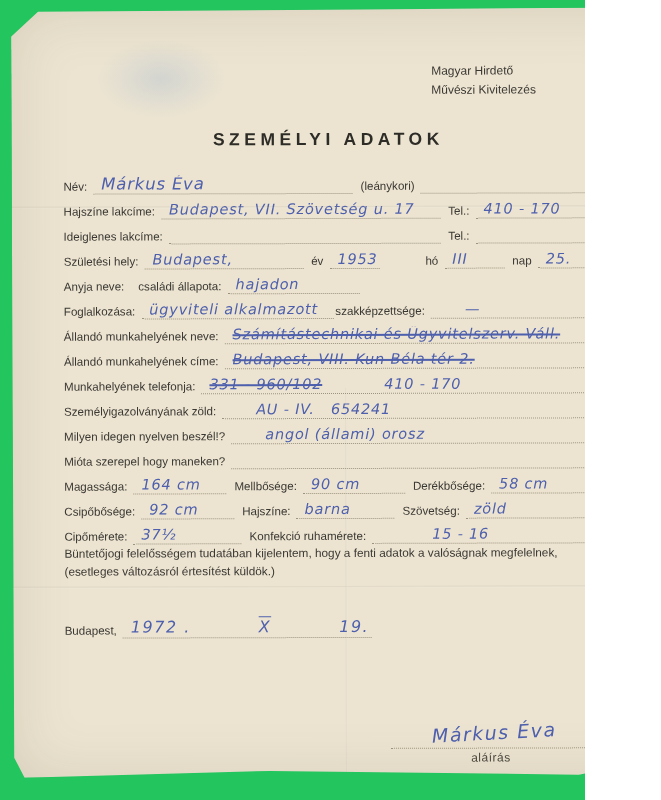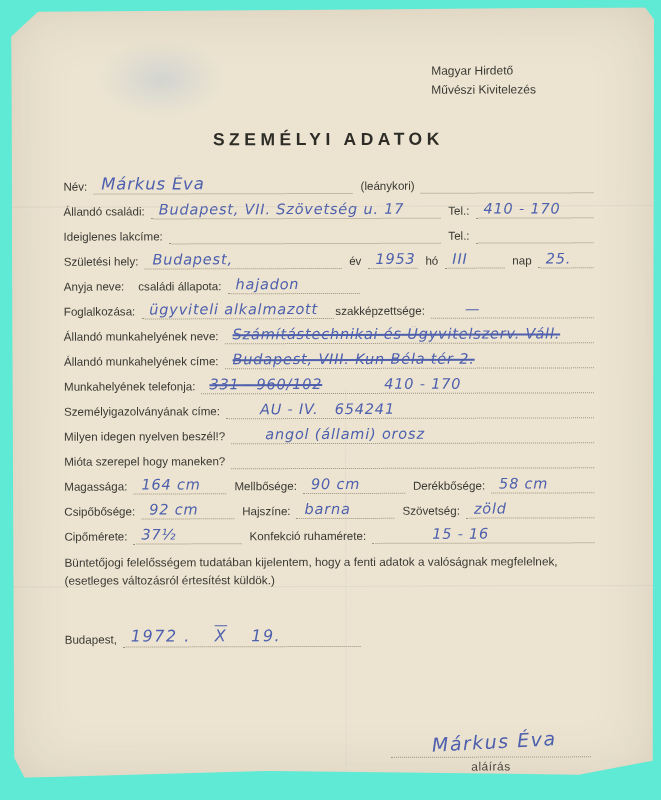--- a/index.html
+++ b/index.html
@@ -1,16 +1,16 @@
 <!DOCTYPE html>
 <html><head>
 <meta charset="utf-8">
 <style>
   html,body{margin:0;padding:0;}
-  .scan{position:relative;width:661px;height:800px;background:#5eead4;overflow:hidden;
+  .scan{position:relative;width:585px;height:800px;background:#22c55e;overflow:hidden;
         font-family:"Liberation Sans",sans-serif;}
   .paper{position:absolute;left:12px;top:8px;width:643px;height:772px;background:#ece4d1;
         clip-path:polygon(0% 3.6%,4.2% 0.4%,55% 0.2%,98.6% 0%,100% 1.6%,99.7% 55%,99.5% 97.6%,88% 99.4%,40% 98.8%,1.8% 99.6%,0.2% 97%);
         box-shadow:inset 0 0 60px rgba(95,80,55,0.16);
         transform:rotate(-0.15deg);box-sizing:border-box;padding:54px 61px 0 52px;}
   .smudge{position:absolute;left:80px;top:28px;width:140px;height:85px;
         background:radial-gradient(ellipse at center,rgba(110,150,205,0.20),transparent 65%);}
   .crease-h{position:absolute;left:0;width:100%;height:2px;opacity:.55;
         background:linear-gradient(to bottom,rgba(110,95,70,0.20),rgba(255,255,255,0.30));}
   .crease-v{position:absolute;top:380px;left:333px;width:2px;height:392px;opacity:.5;
@@ -28,23 +28,23 @@
   .struck{text-decoration:line-through;text-decoration-thickness:1.5px;}
   .ov{text-decoration:overline;}
   .gap-l{margin-left:52px;}
   .gap-s{margin-left:26px;}
   .w-tel{flex:0 0 118px;}
   .w-ev{flex:0 0 50px;} .w-ho{flex:0 0 60px;} .w-nap{flex:0 0 56px;}
   .w-allapot{flex:0 0 132px;} .w-fogl{flex:0 0 192px;}
   .name-fill{flex:1.5 1 0;} .name-after{flex:1 1 0;}
   .w-meas1{flex:0 0 93px;} .w-meas2{flex:0 0 102px;}
   .w-haj{flex:0 0 98px;} .w-cipo{flex:0 0 108px;}
-  .decl{margin-top:9px;font-size:11.8px;line-height:1.55;color:#3a3833;}
+  .decl{font-size:11.8px;line-height:1.55;color:#3a3833;}
   .dateline{display:flex;align-items:flex-end;margin-top:30px;height:27px;font-size:11.6px;color:#3a3833;}
-  .date-fill{flex:0 0 238px;border-bottom:1px dotted #9b937d;display:flex;align-items:flex-end;}
+  .date-fill{flex:0 0 238px;border-bottom:1px dotted #9b937d;display:flex;align-items:flex-end;gap:44px;}
   .hw-date{font-size:16px;letter-spacing:1.5px;}
   .d-month{margin-left:14px;} .d-day{margin-left:14px;}
   .sigblock{width:200px;margin:86px 4px 0 auto;text-align:center;}
   .sig-line{border-bottom:1px dotted #9b937d;padding:0 6px 3px;}
   .sig-hw{font-size:19px;display:inline-block;transform:rotate(-3deg);letter-spacing:1.5px;}
   .sig-cap{font-size:12px;color:#4a463e;margin-top:2px;letter-spacing:0.5px;}
 </style>
 </head>
 <body>
 
@@ -67,21 +67,21 @@
       <div class="row">
         <span class="lbl">Név:</span>
         <span class="fill name-fill">
             <span class="hw hw-lg">Márkus Éva</span>
           </span>
         <span class="lbl" style="padding-left:8px;">(leánykori)</span>
         <span class="fill name-after"></span>
       </div>
 
       <div class="row">
-        <span class="lbl">Állandó családi:</span>
+        <span class="lbl">Hajszíne lakcíme:</span>
         <span class="fill">
             <span class="hw">Budapest, VII. Szövetség u. 17</span>
           </span>
         <span class="lbl" style="padding-left:8px;">Tel.:</span>
         <span class="fill w-tel">
             <span class="hw">410 - 170</span>
           </span>
       </div>
 
       <div class="row">
@@ -97,21 +97,21 @@
 
       <div class="row">
         <span class="lbl">Születési hely:</span>
         <span class="fill">
             <span class="hw">Budapest,</span>
           </span>
         <span class="lbl" style="padding-left:8px;">év</span>
         <span class="fill w-ev">
             <span class="hw">1953</span>
           </span>
-        <span class="lbl" style="padding-left:8px;">hó</span>
+        <span class="lbl" style="padding-left:8px;margin-left:38px;">hó</span>
         <span class="fill w-ho">
             <span class="hw ov">III</span>
           </span>
         <span class="lbl" style="padding-left:8px;">nap</span>
         <span class="fill w-nap">
             <span class="hw">25.</span>
           </span>
       </div>
 
       <div class="row">
@@ -149,21 +149,21 @@
 
       <div class="row">
         <span class="lbl">Munkahelyének telefonja:</span>
         <span class="fill">
           <span class="hw struck">331 - 960/102</span>
           <span class="hw gap-l">410 - 170</span>
         </span>
       </div>
 
       <div class="row">
-        <span class="lbl">Személyigazolványának címe:</span>
+        <span class="lbl">Személyigazolványának zöld:</span>
         <span class="fill">
             <span class="hw gap-s">AU - IV.   654241</span>
           </span>
       </div>
 
       <div class="row">
         <span class="lbl">Milyen idegen nyelven beszél!?</span>
         <span class="fill">
             <span class="hw gap-s">angol (állami) orosz</span>
           </span>

